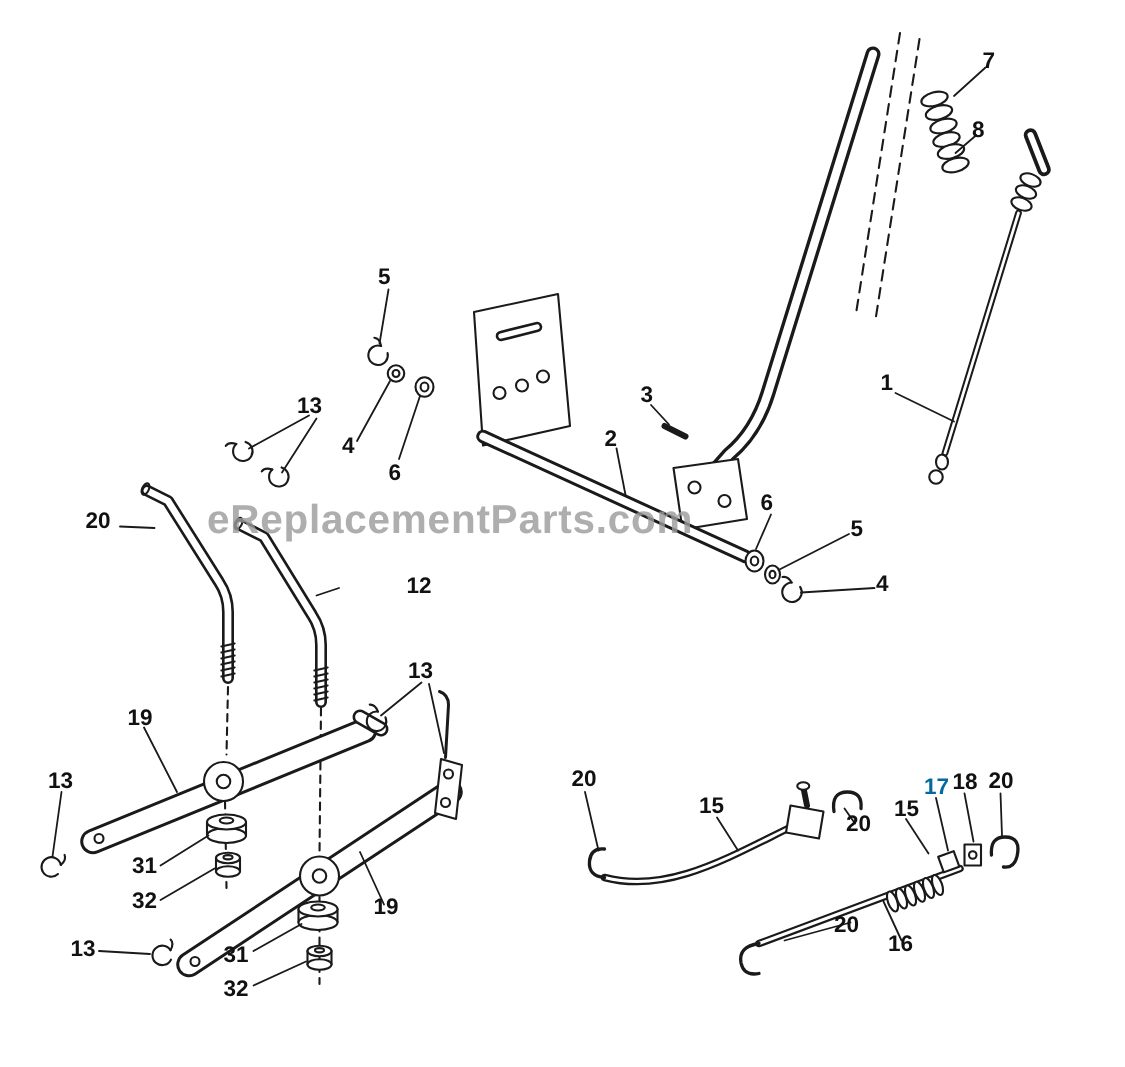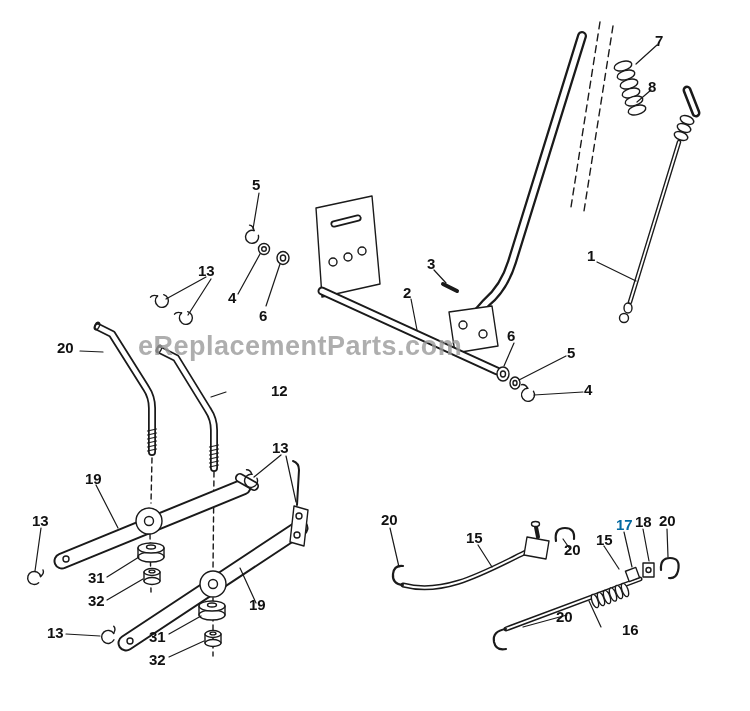--- a/index.html
+++ b/index.html
@@ -318,16 +318,16 @@
       <div class="callout" style="left: 149px; top: 629px; color: rgb(17, 17, 17);">31</div>
       <div class="callout" style="left: 149px; top: 652px; color: rgb(17, 17, 17);">32</div>
       <div class="callout" style="left: 381px; top: 512px; color: rgb(17, 17, 17);">20</div>
       <div class="callout" style="left: 466px; top: 530px; color: rgb(17, 17, 17);">15</div>
       <div class="callout" style="left: 564px; top: 542px; color: rgb(17, 17, 17);">20</div>
       <div class="callout" style="left: 596px; top: 532px; color: rgb(17, 17, 17);">15</div>
       <div class="callout" style="left: 616px; top: 517px; color: #0369a1;">17</div>
       <div class="callout" style="left: 635px; top: 514px; color: rgb(17, 17, 17);">18</div>
       <div class="callout" style="left: 659px; top: 513px; color: rgb(17, 17, 17);">20</div>
       <div class="callout" style="left: 556px; top: 609px; color: rgb(17, 17, 17);">20</div>
-      <div class="callout" style="left: 592px; top: 622px; color: rgb(17, 17, 17); margin-left: 30px;">16</div>
+      <div class="callout" style="left: 592px; top: 622px; color: rgb(17, 17, 17);">16</div>
     </div>
 
 </div>
 
 </body></html>

